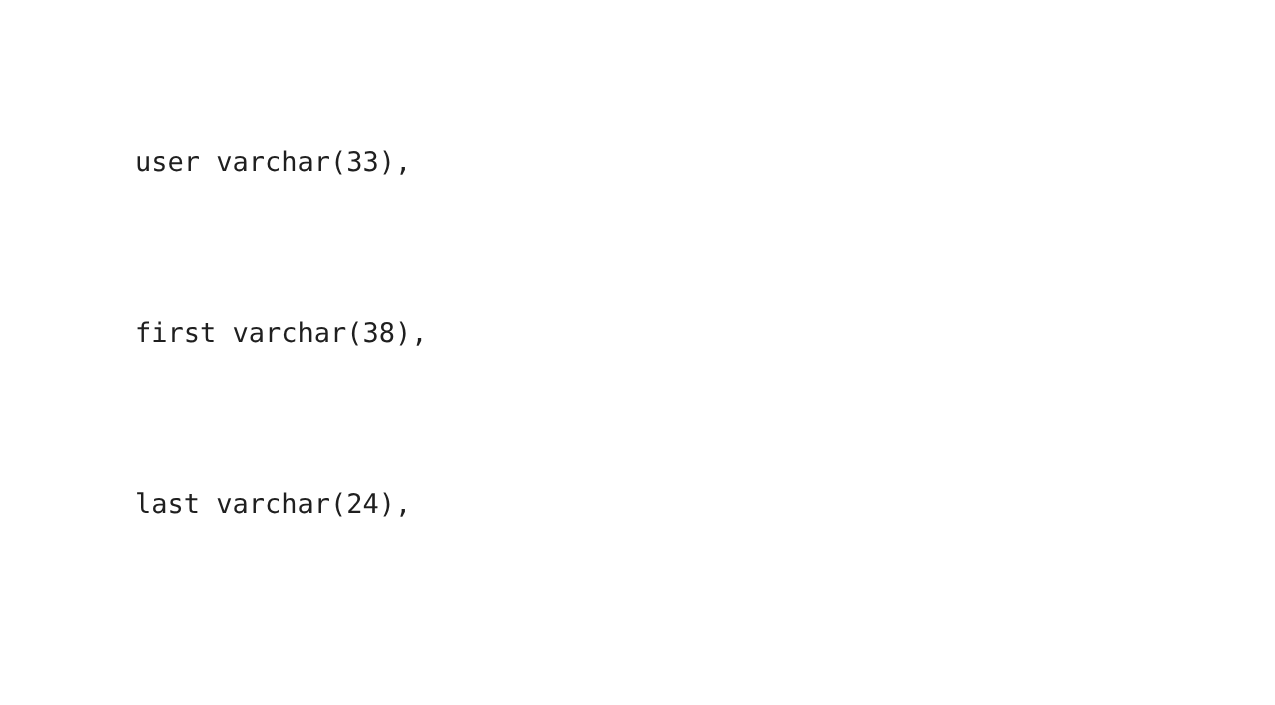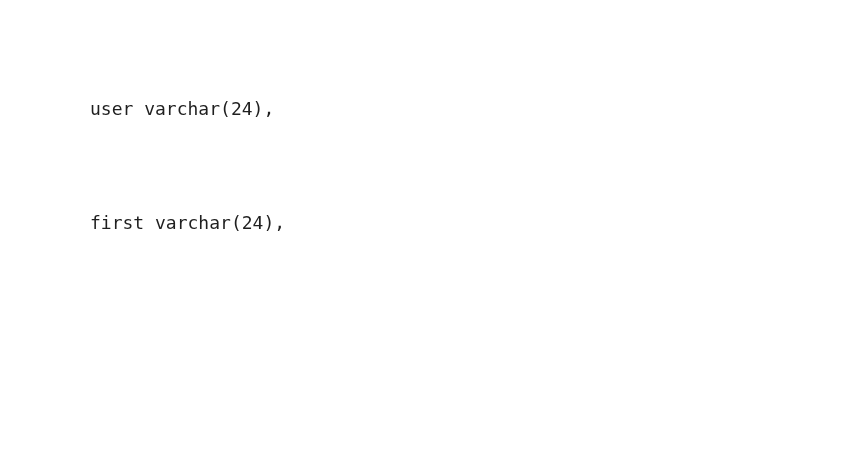--- a/index.html
+++ b/index.html
@@ -23,17 +23,18 @@
     font-size:18px;line-height:38px;
     color:var(--text-dark);
     white-space:pre;
   }
   .code-line.indent{padding-left:46px;}
 </style>
 </head>
 <body>
 
 <div class="code">
-  <div class="code-line indent">user varchar(24),</div>
-  <div class="code-line indent">first varchar(24),</div>
+  <div class="code-line indent">user varchar(33),</div>
+  <div class="code-line indent">first varchar(38),</div>
+  <div class="code-line indent">last varchar(24),</div>
   
   
 </div>
 
 </body></html>

